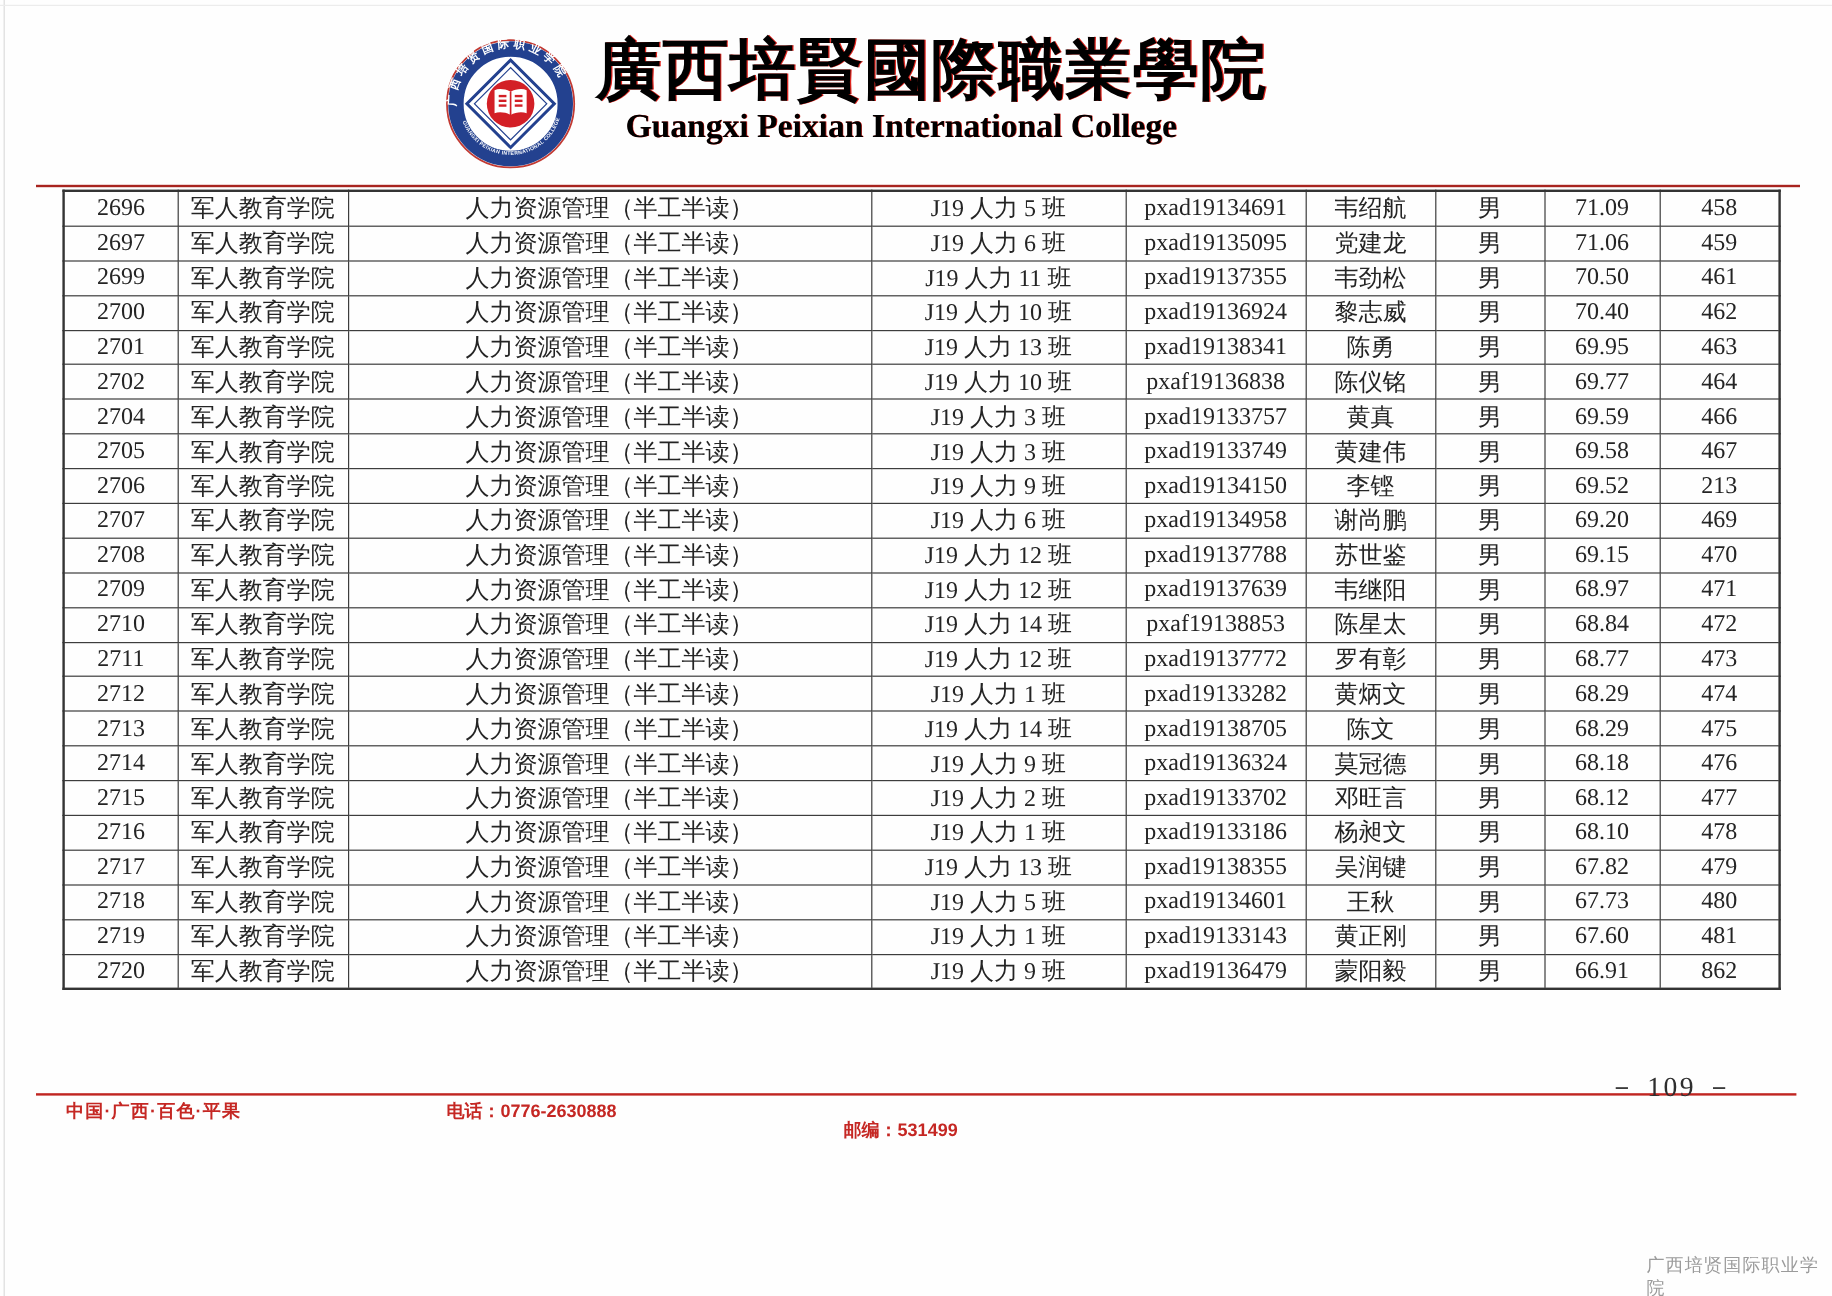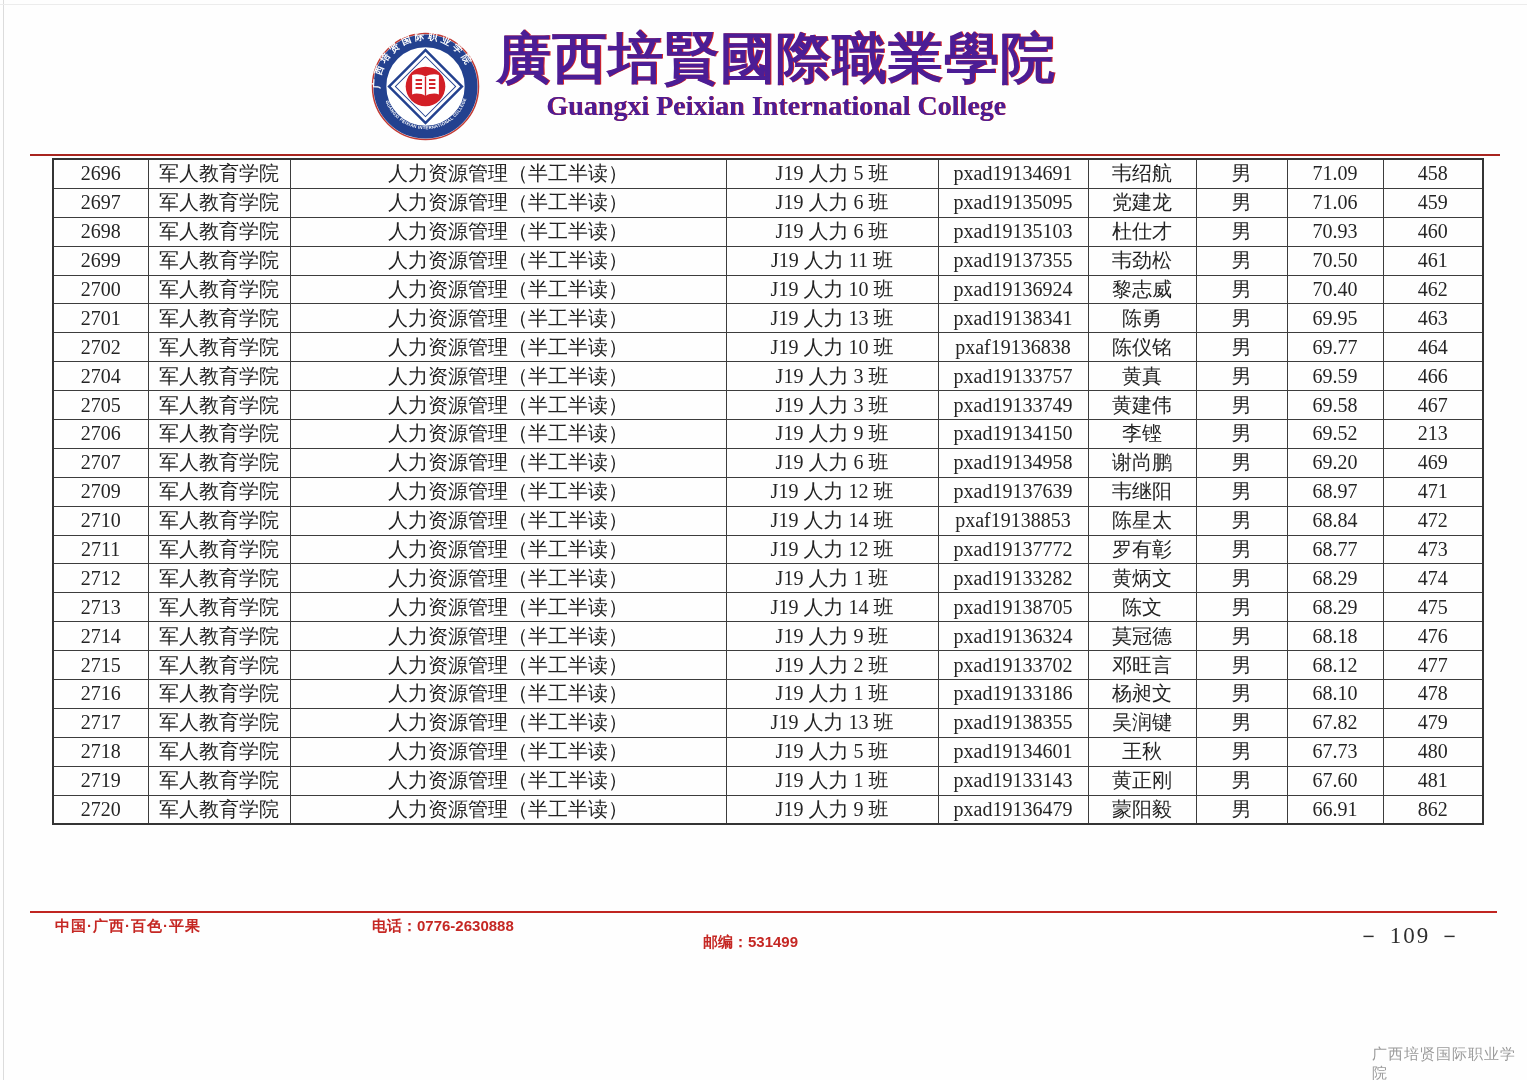--- a/index.html
+++ b/index.html
@@ -11,21 +11,21 @@
   }
   .page { position: relative; width: 1527px; height: 1080px; background: #fefefe; }
 
   
   .edge-left  { position: absolute; left: 3px; top: 0; width: 1px; height: 1080px; background: #dcdcdc; }
   .edge-top   { position: absolute; left: 0; top: 4px; width: 1527px; height: 1px; background: #ececec; }
 
   
   .letterhead { position: absolute; left: 371px; top: 26px; display: flex; align-items: flex-start; }
   .logo { width: 109px; height: 109px; margin-top: 6px; }
-  .titles { margin-left: 16px; width: 510px; text-align: right; color: #4c1d95; }
+  .titles { margin-left: 16px; width: 510px; text-align: center; color: #000000; }
   .title-zh {
     font-size: 55px; font-weight: bold; line-height: 1.15;
     letter-spacing: 1px; white-space: nowrap;
     font-family: "DejaVu Serif", "Liberation Serif", serif;
     text-shadow: 1px 0 0 #e0251f;
   }
   .title-en {
     font-size: 28px; font-weight: bold; margin-top: 1px; white-space: nowrap;
     font-family: "Liberation Serif", serif;
     text-shadow: 0.5px 0 0 #e0251f;
@@ -51,22 +51,22 @@
   
   .rule-footer { position: absolute; left: 30px; top: 911px; width: 1467px; height: 2px; background: #c02521; }
   .footer-row  { position: absolute; left: 0; top: 917px; width: 1527px; height: 22px;
                  color: #c52723; font-size: 15px; font-weight: bold;
                  font-family: "Liberation Sans", sans-serif; padding-left: 17px; }
   .footer-address  { position: absolute; left: 55px;  letter-spacing: 1px; }
   .footer-phone    { position: absolute; left: 372px; }
   .footer-postcode { position: absolute; left: 703px; margin-top: 16px; }
 
   .page-number {
-    position: absolute; left: 1340px; top: 920px; width: 140px;
-    text-align: center; font-size: 23px; color: #2e2e2e; letter-spacing: 2px;
+    position: absolute; left: 1340px; top: 890px; width: 140px;
+    font-size: 23px; color: #2e2e2e; letter-spacing: 2px;
   }
   .watermark {
     position: absolute; left: 1372px; top: 1045px;
     font-size: 15px; color: #9b9b9b; letter-spacing: 1px;
     font-family: "Liberation Sans", sans-serif;
   }
 </style>
 </head>
 <body>
 
@@ -140,31 +140,20 @@
           <td>军人教育学院</td>
           <td>人力资源管理（半工半读）</td>
           <td>J19 人力 6 班</td>
           <td>pxad19135095</td>
           <td>党建龙</td>
           <td>男</td>
           <td>71.06</td>
           <td>459</td>
         </tr>
         <tr>
-          <td>2698</td>
-          <td>军人教育学院</td>
-          <td>人力资源管理（半工半读）</td>
-          <td>J19 人力 6 班</td>
-          <td>pxad19135103</td>
-          <td>杜仕才</td>
-          <td>男</td>
-          <td>70.93</td>
-          <td>460</td>
-        </tr>
-        <tr>
           <td>2699</td>
           <td>军人教育学院</td>
           <td>人力资源管理（半工半读）</td>
           <td>J19 人力 11 班</td>
           <td>pxad19137355</td>
           <td>韦劲松</td>
           <td>男</td>
           <td>70.50</td>
           <td>461</td>
         </tr>
@@ -237,20 +226,31 @@
         <tr>
           <td>2707</td>
           <td>军人教育学院</td>
           <td>人力资源管理（半工半读）</td>
           <td>J19 人力 6 班</td>
           <td>pxad19134958</td>
           <td>谢尚鹏</td>
           <td>男</td>
           <td>69.20</td>
           <td>469</td>
+        </tr>
+        <tr>
+          <td>2708</td>
+          <td>军人教育学院</td>
+          <td>人力资源管理（半工半读）</td>
+          <td>J19 人力 12 班</td>
+          <td>pxad19137788</td>
+          <td>苏世鉴</td>
+          <td>男</td>
+          <td>69.15</td>
+          <td>470</td>
         </tr>
         <tr>
           <td>2709</td>
           <td>军人教育学院</td>
           <td>人力资源管理（半工半读）</td>
           <td>J19 人力 12 班</td>
           <td>pxad19137639</td>
           <td>韦继阳</td>
           <td>男</td>
           <td>68.97</td>

